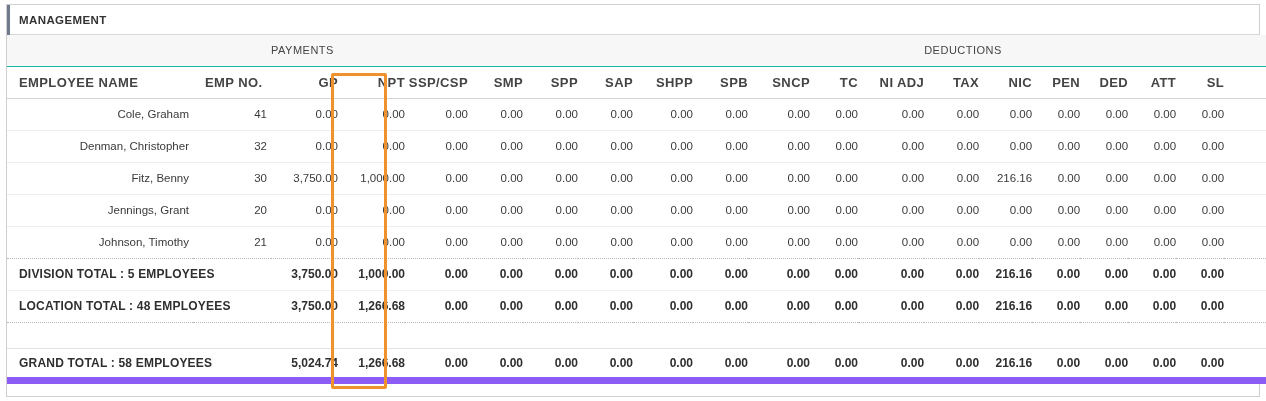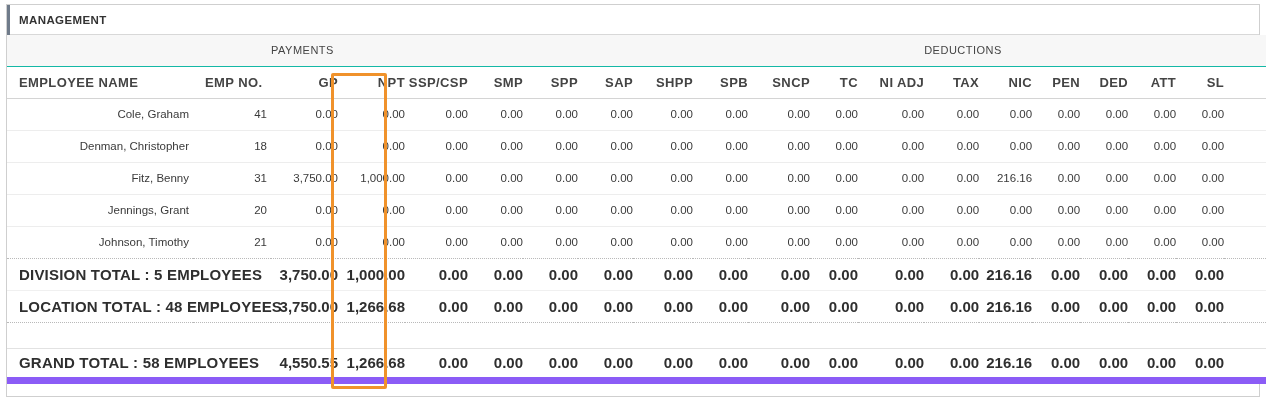--- a/index.html
+++ b/index.html
@@ -113,21 +113,21 @@
   .datarow td.left {
     text-align: right;
     padding-left: 12px;
     padding-right: 4px;
   }
   .datarow.last td {
     border-bottom: 1px dotted #b9b9b9;
   }
   .totalrow td {
     height: 32px;
-    font-size: 15px;
+    font-size: 12px;
     font-weight: bold;
     color: #2f2f2f;
     vertical-align: middle;
     text-align: right;
     padding-right: 10px;
     white-space: nowrap;
     background: #ffffff;
     border-bottom: 1px solid #f0f0f0;
   }
   .totalrow td.left {
@@ -248,21 +248,21 @@
           <td>0.00</td>
           <td>0.00</td>
           <td>0.00</td>
           <td>0.00</td>
           <td>0.00</td>
 
         </tr>
 
         <tr class="datarow">
           <td class="left">Denman, Christopher</td>
-          <td class="left">18</td>
+          <td class="left">32</td>
           <td>0.00</td>
           <td>0.00</td>
           <td>0.00</td>
           <td>0.00</td>
           <td>0.00</td>
           <td>0.00</td>
           <td>0.00</td>
           <td>0.00</td>
           <td>0.00</td>
           <td>0.00</td>
@@ -272,21 +272,21 @@
           <td>0.00</td>
           <td>0.00</td>
           <td>0.00</td>
           <td>0.00</td>
           <td>0.00</td>
 
         </tr>
 
         <tr class="datarow">
           <td class="left">Fitz, Benny</td>
-          <td class="left">31</td>
+          <td class="left">30</td>
           <td>3,750.00</td>
           <td>1,000.00</td>
           <td>0.00</td>
           <td>0.00</td>
           <td>0.00</td>
           <td>0.00</td>
           <td>0.00</td>
           <td>0.00</td>
           <td>0.00</td>
           <td>0.00</td>
@@ -397,21 +397,21 @@
 
         </tr>
 
         <tr class="spacerrow">
           <td colspan="21"></td>
         </tr>
 
         <tr class="totalrow grand">
           <td class="left">GRAND TOTAL : 58 EMPLOYEES</td>
           <td class="left"></td>
-          <td>4,550.55</td>
+          <td>5,024.74</td>
           <td>1,266.68</td>
           <td>0.00</td>
           <td>0.00</td>
           <td>0.00</td>
           <td>0.00</td>
           <td>0.00</td>
           <td>0.00</td>
           <td>0.00</td>
           <td>0.00</td>
           <td>0.00</td>

